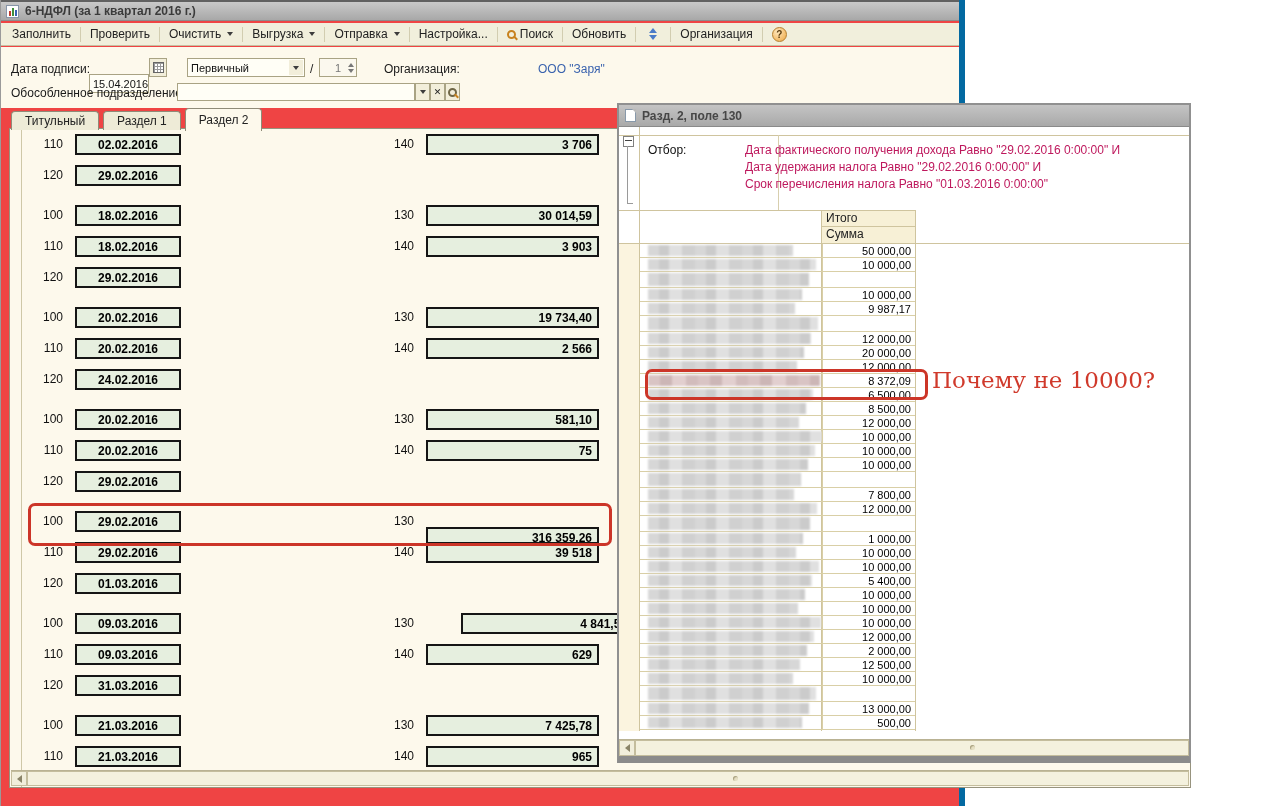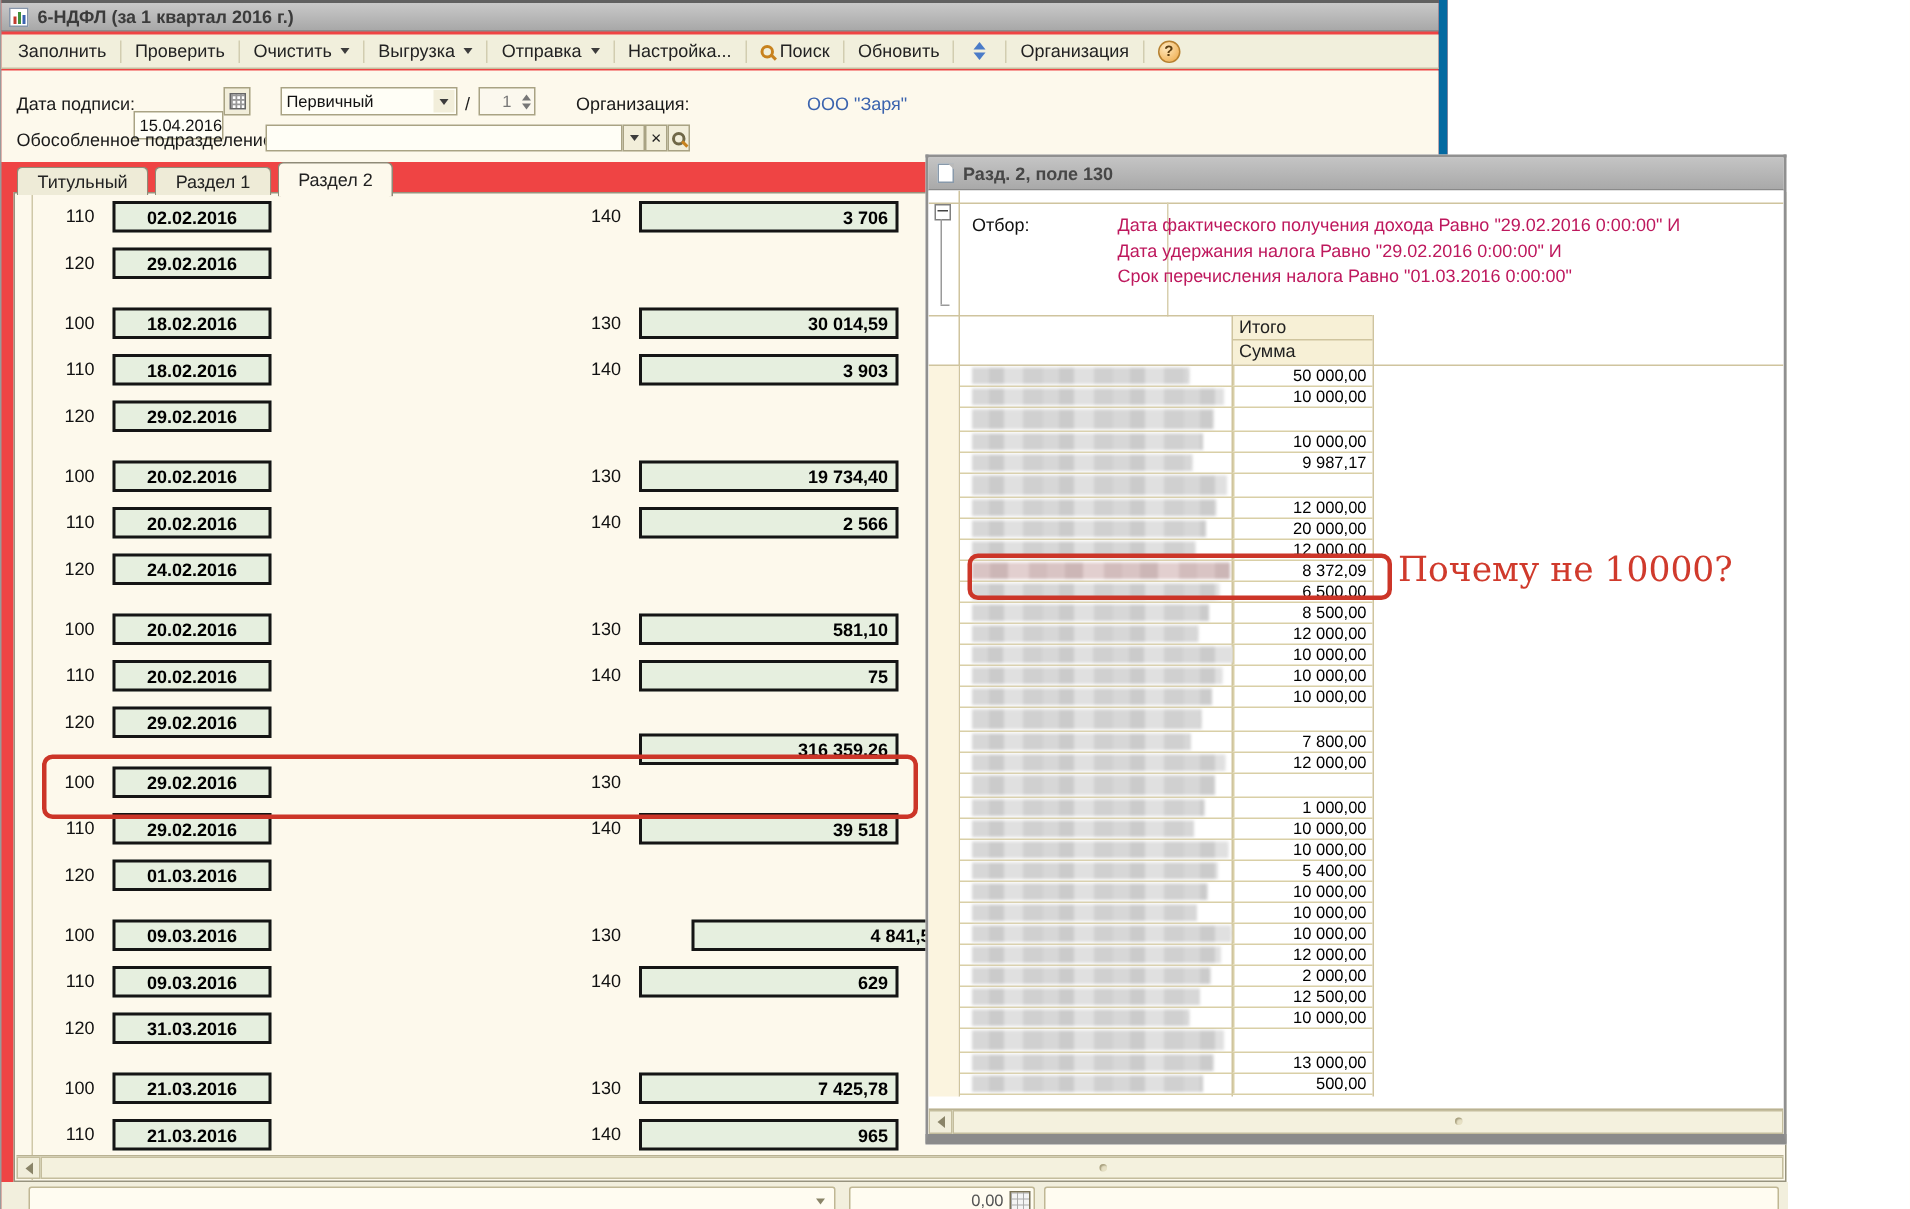--- a/index.html
+++ b/index.html
@@ -288,21 +288,21 @@
           <div class="ffield amount" style="left: 416px; top: 280px;">581,10</div>
           <div class="fcode" style="left: 19px; top: 314px;">110</div>
           <div class="ffield date" style="left: 65px; top: 311px;">20.02.2016</div>
           <div class="fcode" style="left: 371px; top: 314px; width: 33px;">140</div>
           <div class="ffield amount" style="left: 416px; top: 311px;">75</div>
           <div class="fcode" style="left: 19px; top: 345px;">120</div>
           <div class="ffield date" style="left: 65px; top: 342px;">29.02.2016</div>
           <div class="fcode" style="left: 19px; top: 385px;">100</div>
           <div class="ffield date" style="left: 65px; top: 382px;">29.02.2016</div>
           <div class="fcode" style="left: 371px; top: 385px; width: 33px;">130</div>
-          <div class="ffield amount" style="left: 416px; top: 360px;">316 359,26</div>
+          <div class="ffield amount" style="left: 416px; top: 398px;">316 359,26</div>
           <div class="fcode" style="left: 19px; top: 416px;">110</div>
           <div class="ffield date" style="left: 65px; top: 413px;">29.02.2016</div>
           <div class="fcode" style="left: 371px; top: 416px; width: 33px;">140</div>
           <div class="ffield amount" style="left: 416px; top: 413px;">39 518</div>
           <div class="fcode" style="left: 19px; top: 447px;">120</div>
           <div class="ffield date" style="left: 65px; top: 444px;">01.03.2016</div>
           <div class="fcode" style="left: 19px; top: 487px;">100</div>
           <div class="ffield date" style="left: 65px; top: 484px;">09.03.2016</div>
           <div class="fcode" style="left: 371px; top: 487px; width: 33px;">130</div>
           <div class="ffield amount" style="left: 416px; top: 484px; margin-left: 35px;">4 841,53</div>
@@ -322,32 +322,20 @@
           <div class="ffield amount" style="left: 416px; top: 617px;">965</div>
         </div>
       <div class="hscroll" style="left:1px;right:1px;bottom:1px;">
         <div class="sb-btn">
             <span class="sb-left"></span>
           </div>
         <div class="sb-thumb"></div>
       </div>
     </div>
 
-    <div id="statusbar">
-      <div class="sfield" style="left:18px;width:538px;">
-        <div class="selbtn">
-            <span class="sel-arrow" style="border-top-color:#8a8468;"></span>
-          </div>
-      </div>
-      <div class="sfield" style="left:565px;width:124px;text-align:right;padding:3px 20px 0 0;box-sizing:border-box;">
-        <span>0,00</span>
-        <span class="ico-calc"></span>
-      </div>
-      <div class="sfield" style="left:695px;width:490px;"></div>
-    </div>
   </div>
 
   <div id="ovl">
     <div class="ovl-title">
       <span class="ico-doc"></span>
       <span>Разд. 2, поле 130</span>
     </div>
     <div class="ovl-body">
       <div class="hline" style="left:0;right:0;top:8px;"></div>
       <div class="vline" style="left:20px;top:0;height:604px;"></div>

